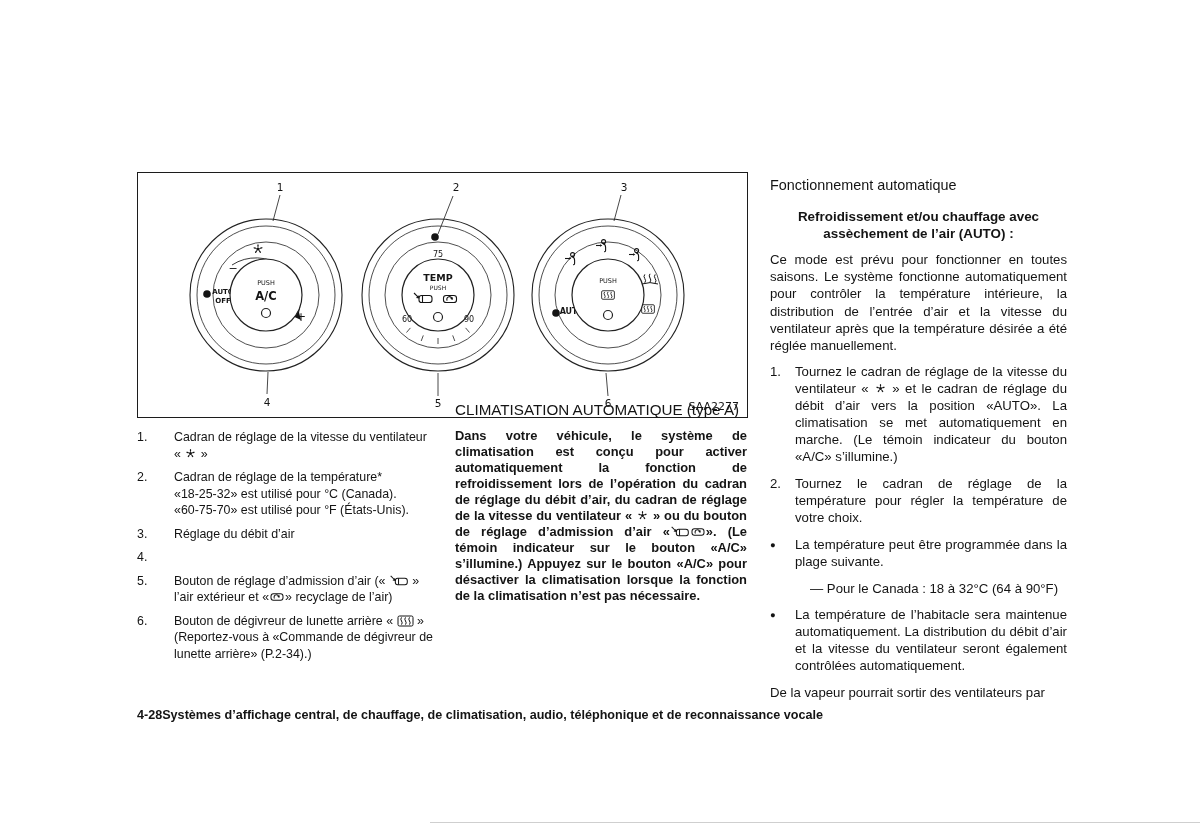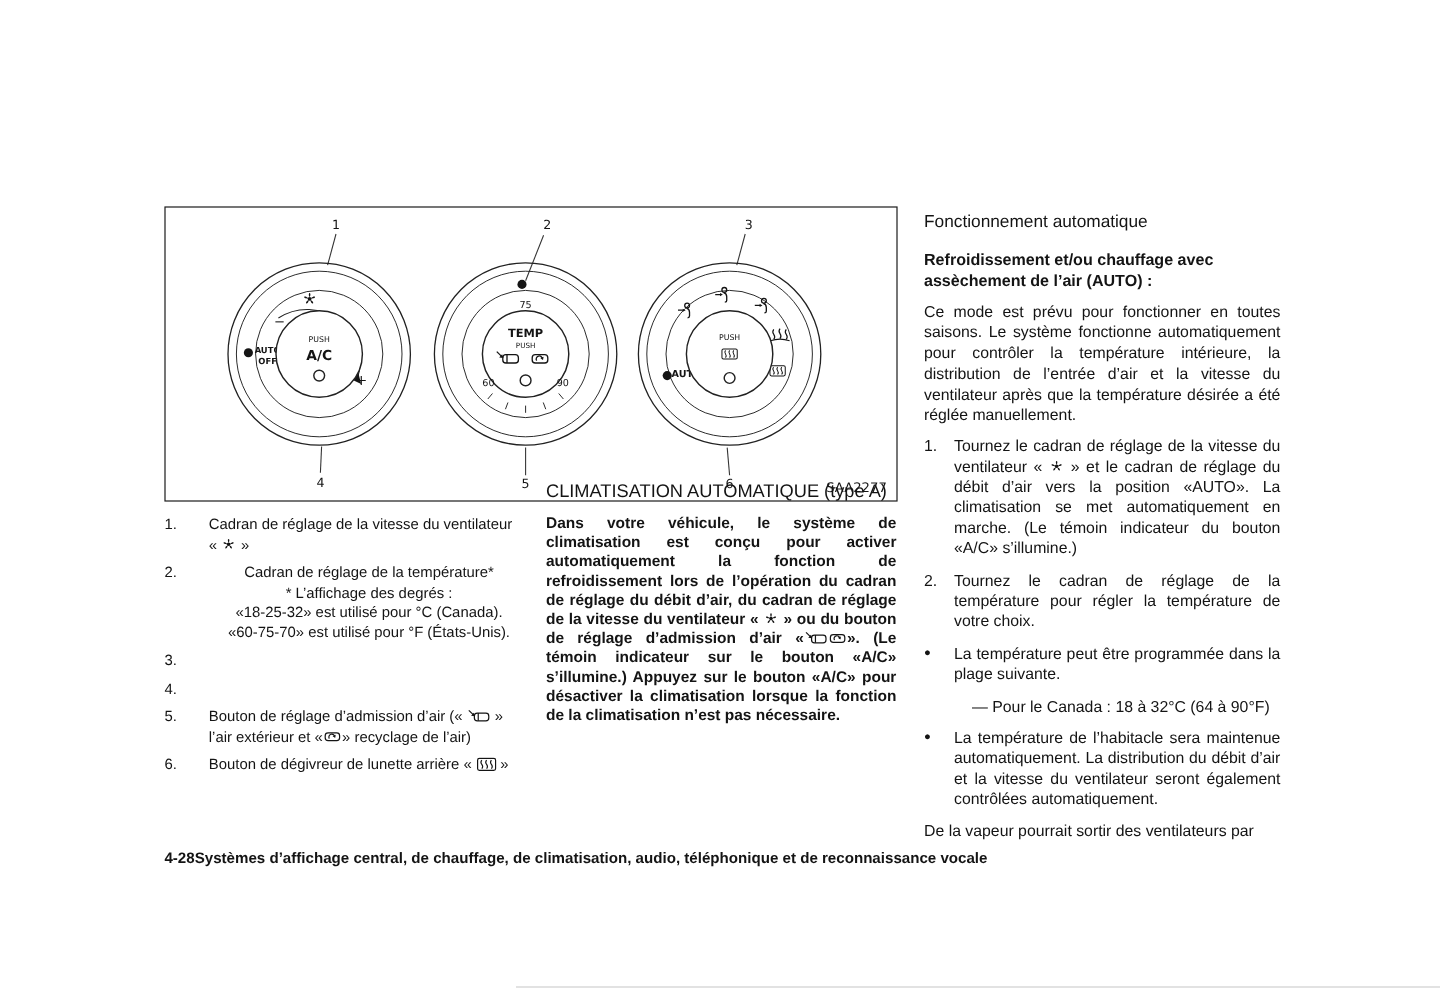--- a/index.html
+++ b/index.html
@@ -18,38 +18,38 @@
   .fig-svg text{font-family:"DejaVu Sans","Liberation Sans",sans-serif;fill:#141414;}
 
   
   .parts{
     position:absolute;left:137px;top:429px;width:304px;
     font-size:12.4px;line-height:1.33;
   }
   .part{display:flex;margin-bottom:7px;}
   .part .num{flex:0 0 37px;}
   .part .ptxt{flex:1;}
-  .subline{display:block;text-align:center;}
+  .subline{display:block;}
 
   
   .center-col{position:absolute;left:455px;top:400px;width:292px;}
   .center-col .sec-heading{
     font-size:15.2px;font-weight:400;line-height:1.25;margin:0 0 9px 0;
   }
   .center-col .cbody{
     font-weight:700;font-size:12.9px;line-height:1.24;text-align:justify;margin:0;
   }
 
   
   .right-col{
     position:absolute;left:770px;top:176px;width:297px;
     font-size:13.2px;line-height:1.29;
   }
   .right-col .sub-heading{font-size:14.4px;font-weight:400;margin:0 0 13px 0;}
-  .right-col .bold-heading{font-size:13.4px;font-weight:700;line-height:1.3;margin:0 0 9px 0;}
+  .right-col .bold-heading{font-size:13.4px;font-weight:700;line-height:1.3;margin:0 0 9px 0;text-align:center;}
   .right-col p{margin:0 0 9px 0;text-align:justify;}
   .numbered{display:flex;margin-bottom:10px;}
   .numbered .n{flex:0 0 25px;}
   .numbered .t{flex:1;text-align:justify;}
   .bullet-item{display:flex;margin-bottom:10px;}
   .bullet-item .b{flex:0 0 25px;font-size:9.5px;padding-top:3px;}
   .bullet-item .t{flex:1;text-align:justify;}
   .dash-item{margin:0 0 9px 40px;padding-left:18px;text-indent:-18px;}
 
   
@@ -199,28 +199,28 @@
         <span>« </span><svg class="inl" width="13" height="13" viewBox="-7 -7 14 14">
             <use href="#fan-def"></use>
           </svg><span> »</span>
       </span>
     </div>
 
     <div class="part">
       <span class="num">2.</span>
       <span class="ptxt">
         <span class="subline">Cadran de réglage de la température*</span>
-        <span class="subline">* L’affichage des degrés :</span>
         <span class="subline">«18-25-32» est utilisé pour °C (Canada).</span>
         <span class="subline">«60-75-70» est utilisé pour °F (États-Unis).</span>
       </span>
     </div>
 
     <div class="part">
       <span class="num">3.</span>
+      <span class="ptxt">Réglage du débit d’air</span>
     </div>
 
     <div class="part">
       <span class="num">4.</span>
     </div>
 
     <div class="part">
       <span class="num">5.</span>
       <span class="ptxt">
         <span>Bouton de réglage d’admission d’air (« </span><svg class="inl" width="20" height="12" viewBox="-12 -7 20 13">
@@ -230,20 +230,21 @@
           </svg><span>» recyclage de l’air)</span>
       </span>
     </div>
 
     <div class="part">
       <span class="num">6.</span>
       <span class="ptxt">
         <span>Bouton de dégivreur de lunette arrière « </span><svg class="inl" width="17" height="12" viewBox="-8.5 -6 17 12">
             <use href="#defrost-rear-def"></use>
           </svg><span> »</span><br>
+        <span>(Reportez-vous à «Commande de dégivreur de lunette arrière» (P.2-34).)</span>
       </span>
     </div>
   </div>
 
   <div class="center-col">
     <h2 class="sec-heading">CLIMATISATION AUTOMATIQUE (type A)</h2>
     <p class="cbody">
       <span>Dans votre véhicule, le système de climatisation est conçu pour activer automatiquement la fonction de refroidissement lors de l’opération du cadran de réglage du débit d’air, du cadran de réglage de la vitesse du ventilateur « </span><svg class="inl" width="13" height="13" viewBox="-7 -7 14 14">
           <use href="#fan-def"></use>
         </svg><span> » ou du bouton de réglage d’admission d’air «</span><svg class="inl" width="20" height="12" viewBox="-12 -7 20 13">

